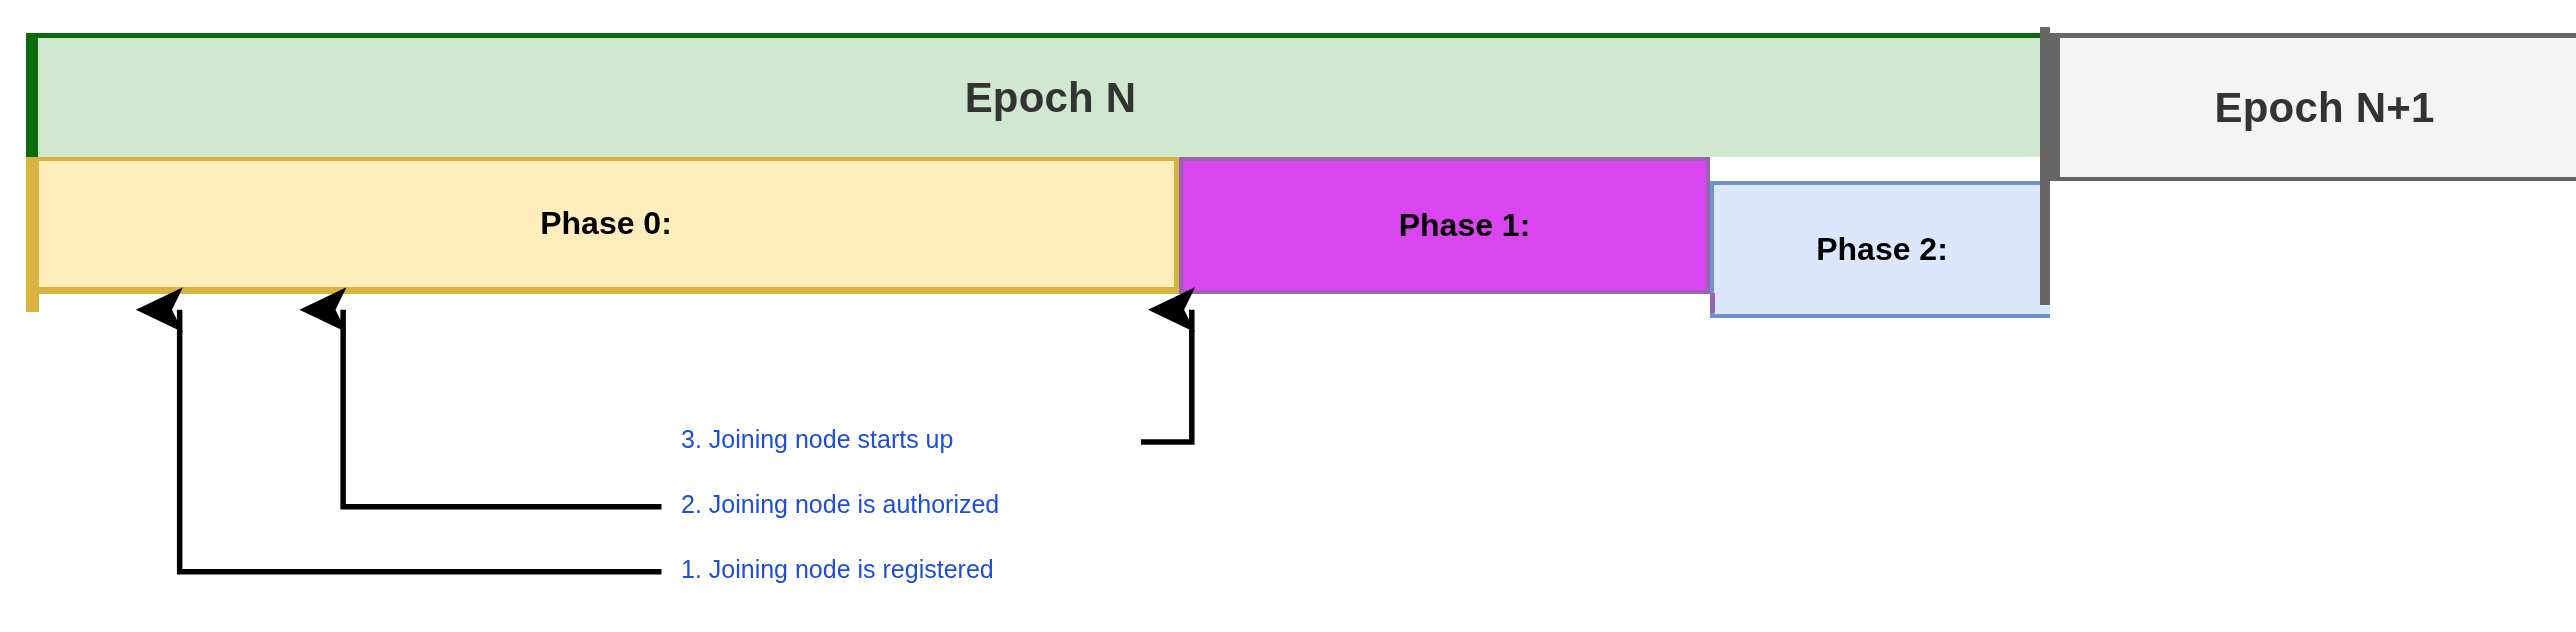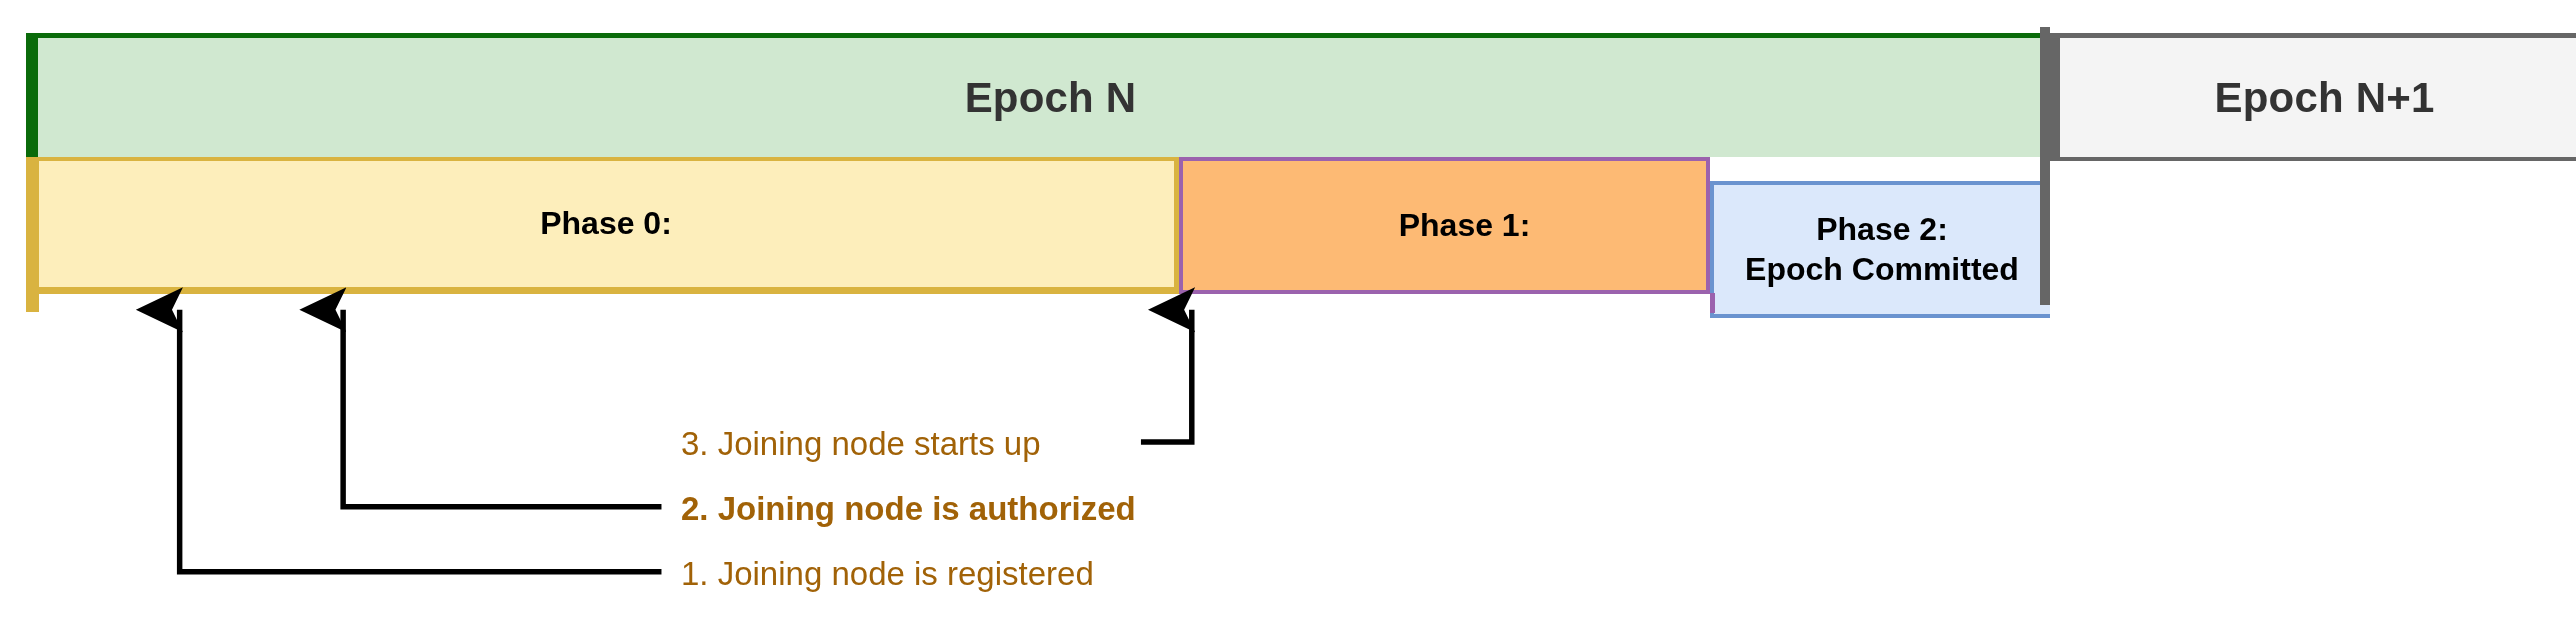--- a/index.html
+++ b/index.html
@@ -41,21 +41,21 @@
     background: #d0e8d0;
     border-top: 5.5px solid #0a6b0a;
     border-right: 0;
     border-bottom: 0;
     border-left: 12.5px solid #0a6b0a;
   }
   #epoch-n1 {
     left: 2050px;
     top: 33px;
     width: 526px;
-    height: 128px;
+    height: 148px;
     background: #f4f4f4;
     border-top: 5.5px solid #666666;
     border-bottom: 4.7px solid #666666;
     border-left: 10.2px solid #666666;
   }
 
   
   .phase-box {
     position: absolute;
     box-sizing: border-box;
@@ -80,21 +80,21 @@
     border-bottom: 7px solid #d9b340;
     border-left: 12.5px solid #d9b340;
     border-right: 5.5px solid #d9b340;
     gap: 40px;
   }
   #phase-1 {
     left: 1179px;
     top: 157px;
     width: 531px;
     height: 137px;
-    background: #fdba74;
+    background: #d946ef;
     border-top: 4.7px solid #9b62ad;
     border-bottom: 4.7px solid #9b62ad;
     border-left: 4.7px solid #9b62ad;
     border-right: 4.7px solid #9b62ad;
     padding-left: 40px;
   }
   #phase-2 {
     left: 1710px;
     top: 157px;
     width: 340px;
@@ -139,22 +139,22 @@
   #annotations {
     position: absolute;
     left: 0;
     top: 0;
     width: 2576px;
     height: 632px;
     pointer-events: none;
   }
   .callout-label {
     position: absolute;
-    font-size: 33px;
-    color: #a16207;
+    font-size: 25px;
+    color: #1d4ed8;
     white-space: nowrap;
     font-family: "Liberation Sans", sans-serif;
   }
 </style>
 </head>
 <body>
 
 <div id="stage">
 
   <div class="epoch-box" id="epoch-n">
@@ -168,21 +168,20 @@
   <div class="phase-box" id="phase-0">
     <span>Phase 0:</span>
   </div>
 
   <div class="phase-box" id="phase-1">
     <span>Phase 1:</span>
   </div>
 
   <div class="phase-box" id="phase-2">
     <span>Phase 2:</span>
-    <span>Epoch Committed</span>
   </div>
 
   <div id="phase0-left-tail"></div>
   <div id="phase1-left-tail"></div>
   <div id="epoch-divider"></div>
 
   <svg id="annotations" viewBox="0 0 3292 808">
     <defs>
       <marker id="arrowhead" markerWidth="9" markerHeight="9" refX="4.5" refY="8.4" orient="auto" markerUnits="strokeWidth">
         <path d="M 4.5 0.4 L 8.6 9 L 4.5 7.0 L 0.4 9 Z" fill="#000000"></path>
@@ -196,17 +195,17 @@
     <g>
       <path d="M 845 648 L 438 648 L 438 396" fill="none" stroke="#000000" stroke-width="7" marker-end="url(#arrowhead)"></path>
     </g>
 
     <g>
       <path d="M 1458 565 L 1523 565 L 1523 396" fill="none" stroke="#000000" stroke-width="7" marker-end="url(#arrowhead)"></path>
     </g>
   </svg>
 
   <div class="callout-label" style="left:681px; top:425px;">3. Joining node starts up</div>
-  <div class="callout-label" style="left:681px; top:490px;font-weight:bold;">2. Joining node is authorized</div>
+  <div class="callout-label" style="left:681px; top:490px;">2. Joining node is authorized</div>
   <div class="callout-label" style="left:681px; top:555px;">1. Joining node is registered</div>
 
 </div>
 
 
 </body></html>

